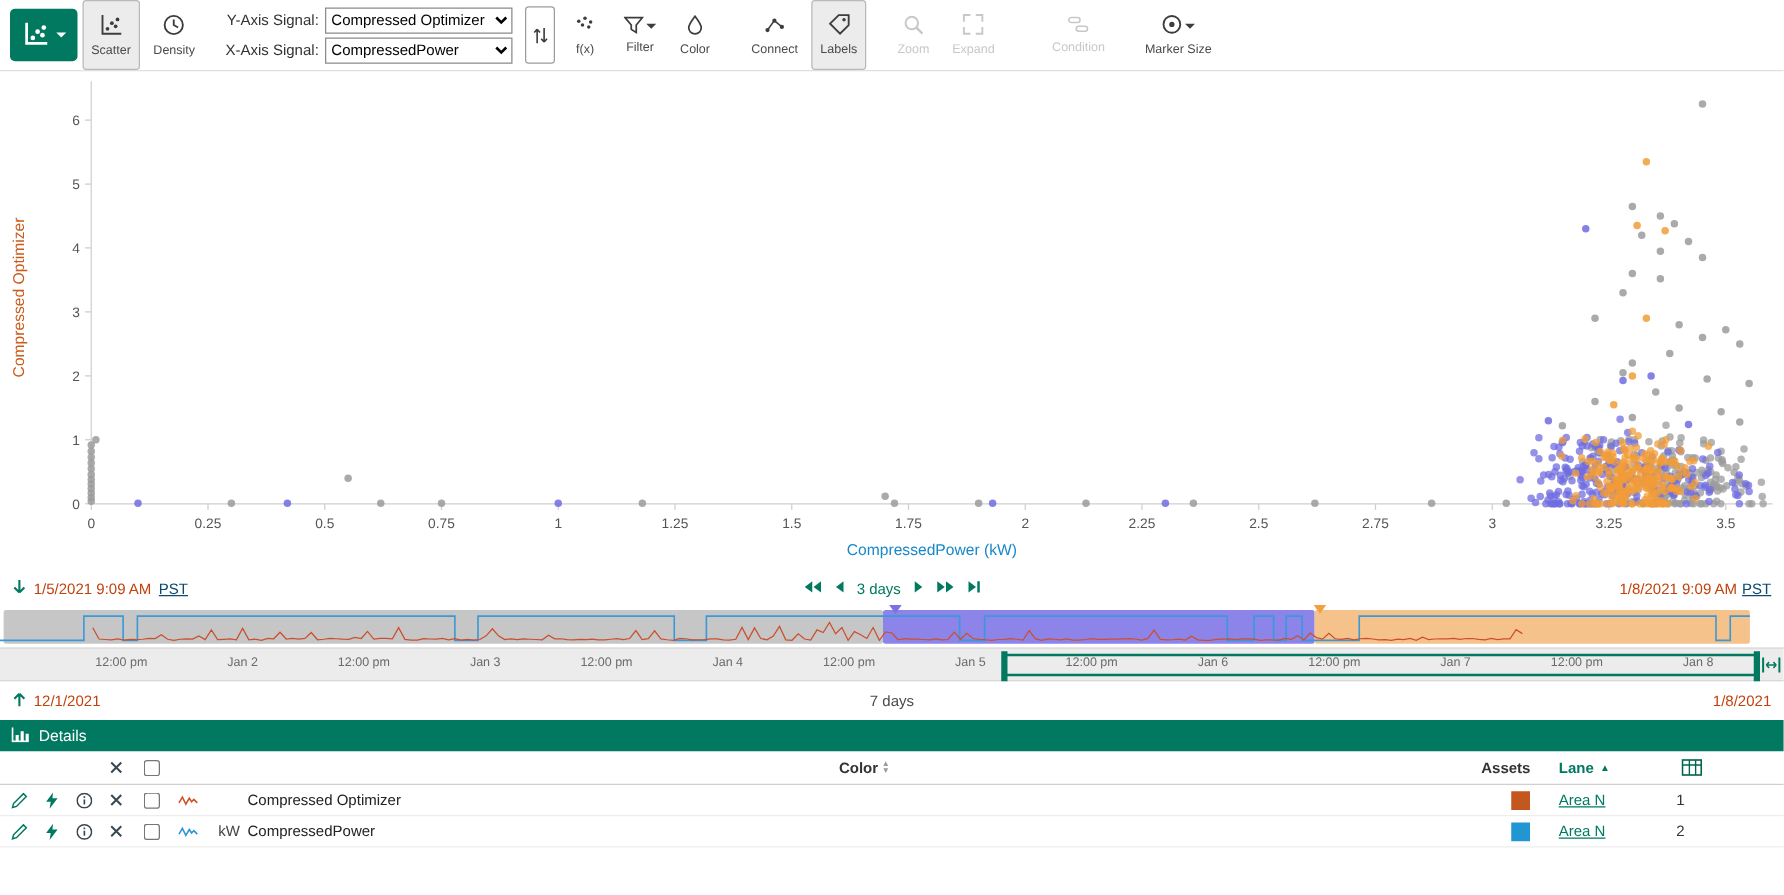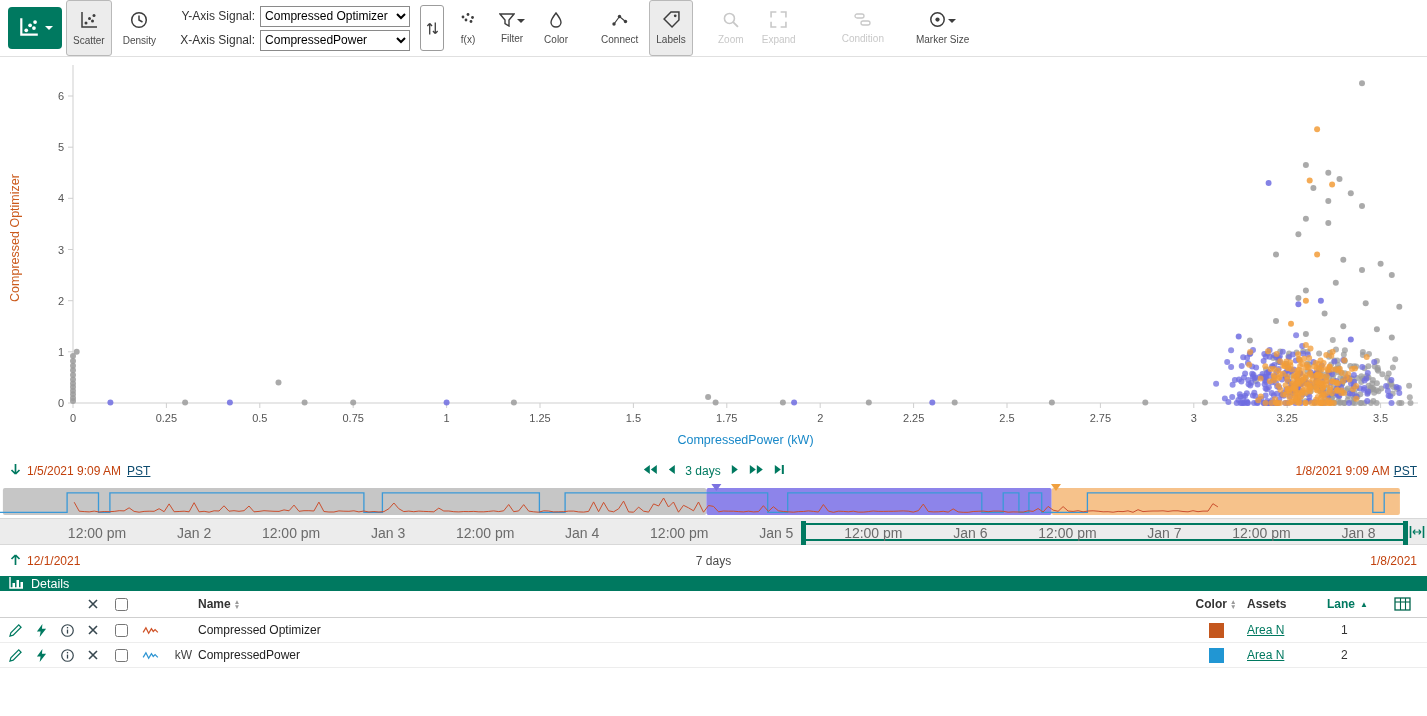--- a/index.html
+++ b/index.html
@@ -44,31 +44,31 @@
     display:flex; align-items:center; gap:10px; }
   .green { color:#007960; }
   .navlink { color:#007960; cursor:pointer; }
   .tzlink { text-decoration:underline; cursor:pointer; color:#0c4a6e; }
   .datetxt { color:#c2410c; }
 
   
   .timeline-strip { height:34px; position:relative; }
   .timeline-axis { height:27px; background:#ececec; border-top:1px solid #d8d8d8;
     border-bottom:1px solid #d8d8d8; position:relative; }
-  .axis-label { position:absolute; top:6px; transform:translateX(-50%); font-size:14px; color:#6b6b6b; }
+  .axis-label { position:absolute; top:6px; transform:translateX(-50%); font-size:10px; color:#6b6b6b; }
   .sel-bracket { position:absolute; top:4px; height:18px; border:2px solid #007960; background:transparent; }
   .sel-handle { position:absolute; top:-4px; width:5px; height:24px; background:#007960; }
   .sel-handle.left { left:-4px; } .sel-handle.right { right:-4px; }
   .axis-resize-icon { position:absolute; right:2px; top:6px; cursor:pointer; }
 
   .range-bottom { height:31px; display:flex; align-items:center; padding:0 10px; position:relative; }
   .range-bottom .center { position:absolute; left:50%; transform:translateX(-50%); color:#4a4a4a; }
 
   
-  .details-bar { height:15px; background:#007960; color:#fff; display:flex;
+  .details-bar { height:25px; background:#007960; color:#fff; display:flex;
     align-items:center; gap:7px; padding:0 9px; }
   .details-bar .title { font-size:12.5px; }
   .thead, .trow { display:grid;
     grid-template-columns:26px 26px 26px 26px 30px 28px 34px 1fr 62px 80px 52px 46px;
     align-items:center; height:25px; padding:0 2px; }
   .thead { border-bottom:1px solid #cfcfcf; height:27px; }
   .trow { border-bottom:1px solid #ededed; }
   .cell { display:flex; align-items:center; justify-content:center; }
   .cell.lefty { justify-content:flex-start; }
   .th { font-weight:bold; color:#333; gap:3px; }
@@ -1107,27 +1107,20 @@
   <span class="cell icon-btn">
     <svg width="10" height="10" viewBox="0 0 10 10">
         <path d="M1 1 L9 9 M9 1 L1 9" stroke="#37474f" stroke-width="1.6"></path>
       </svg>
   </span>
   <span class="cell">
       <input type="checkbox" style="">
     </span>
   <span class="cell"></span>
     <span class="cell"></span>
-  <span class="cell lefty th">
-    <span>Name</span>
-    <span class="sortcol">
-        <span>▲</span>
-        <span>▼</span>
-      </span>
-  </span>
   <span class="cell th">
     <span>Color</span>
     <span class="sortcol">
         <span>▲</span>
         <span>▼</span>
       </span>
   </span>
   <span class="cell lefty th">
     <span>Assets</span>
   </span>

